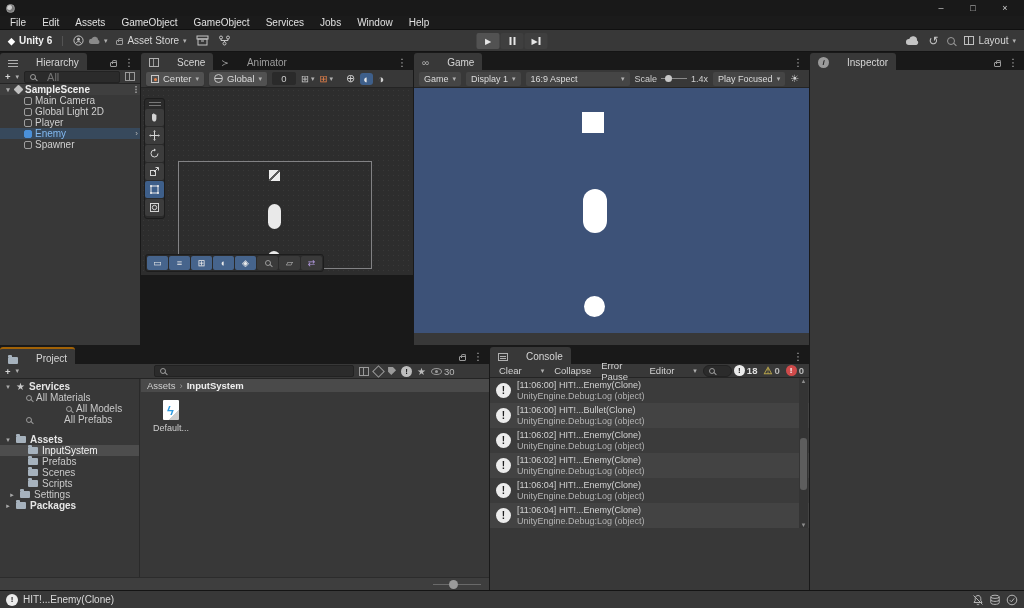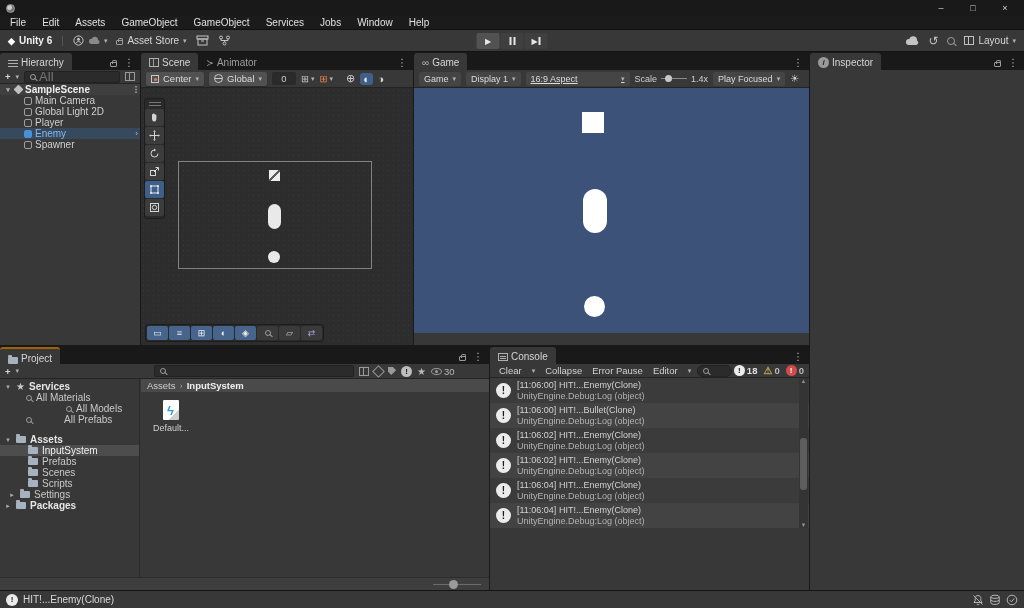--- a/index.html
+++ b/index.html
@@ -23,30 +23,30 @@
   .tb-btn { display:flex; align-items:center; gap:4px; color:#d6d6d6; font-size:10px; }
   .playgroup { position:absolute; left:50%; top:3px; transform:translateX(-50%); display:flex; gap:1px; }
   .pbtn { width:23px; height:16px; background:#3f3f3f; border-radius:2px; display:flex; align-items:center; justify-content:center; color:#e8e8e8; font-size:8px; }
   .pbtn.active { background:#525252; }
   .pausebars { display:flex; gap:2px; } .pausebars i { width:2px; height:8px; background:#e8e8e8; }
   .stepbar { width:2px; height:8px; background:#e8e8e8; margin-left:1px; }
 
   
   .panel { position:absolute; background:#383838; }
   .tabbar { height:18px; background:#191919; display:flex; align-items:flex-end; }
-  .tab { height:17px; background:#383838; border-radius:3px 3px 0 0; display:flex; align-items:center; gap:3px; padding:0 8px; font-size:10px; color:#d6d6d6; border-top:2px solid transparent; }
+  .tab { height:17px; background:#383838; border-radius:3px 3px 0 0; display:flex; align-items:center; gap:18px; padding:0 8px; font-size:10px; color:#d6d6d6; border-top:2px solid transparent; }
   .tab.inactive { background:transparent; color:#9d9d9d; }
   .tab.focused { border-top:2px solid #a16207;align-items:flex-end; }
   .tabbar-right { margin-left:auto; display:flex; align-items:center; gap:7px; padding:0 6px 2px 0; color:#9a9a9a; }
   .kebab { font-size:10px; color:#b9b9b9; }
   .ptoolbar { height:18px; background:#383838; border-bottom:1px solid #242424; display:flex; align-items:center; gap:5px; padding:0 5px; font-size:9.5px; }
   .dd { background:#515151; border-radius:2px; height:14px; display:flex; align-items:center; gap:4px; padding:0 5px; color:#dcdcdc; box-shadow:0 1px 1px rgba(0,0,0,.25); }
   .dd.flat { background:#454545; box-shadow:none; }
   .searchbox { background:#2b2b2b; border:1px solid #222; border-radius:8px; height:12px; display:flex; align-items:center; gap:3px; padding:0 5px; flex:1; }
-  .searchbox input { background:transparent; border:none; outline:none; color:#aaa; font-size:13px; width:100%; font-family:"Liberation Sans",sans-serif; }
+  .searchbox input { background:transparent; border:none; outline:none; color:#aaa; font-size:11px; width:100%; font-family:"Liberation Sans",sans-serif;margin-left:8px; }
 
   
   .mag { width:6px; height:6px; border:1px solid #9a9a9a; border-radius:50%; position:relative; flex:none; }
   .mag::after { content:""; position:absolute; width:4px; height:1px; background:#9a9a9a; transform:rotate(45deg); right:-3px; bottom:-1px; }
   .lockico { width:7px; height:5px; border:1px solid #9a9a9a; border-radius:1px; position:relative; margin-top:3px; flex:none; }
   .lockico::before { content:""; position:absolute; top:-3px; left:1px; width:3px; height:3px; border:1px solid #9a9a9a; border-bottom:none; border-radius:2px 2px 0 0; }
   .folderico { width:10px; height:7px; background:#a6b2bd; border-radius:1px; position:relative; flex:none; }
   .folderico::before { content:""; position:absolute; top:-2px; left:0; width:4px; height:2px; background:#a6b2bd; border-radius:1px 1px 0 0; }
   .cubeico { width:8px; height:8px; border:1px solid #9f9f9f; border-radius:2px; flex:none; }
   .cubeico.blue { border-color:#4a90d9; background:#4a90d9; }
@@ -109,21 +109,21 @@
   
   .prow { height:11px; display:flex; align-items:center; gap:4px; font-size:10px; color:#c9c9c9; }
   .prow .arrow { font-size:7px; color:#aaa; width:8px; text-align:center; flex:none; }
   .prow.selected { background:#4d4d4d; color:#f2f2f2; }
   .breadcrumb { height:13px; background:#4a4a4a; display:flex; align-items:center; gap:4px; padding:0 6px; font-size:9.5px; }
   .projbottom { position:absolute; left:0; right:0; bottom:0; height:13px; background:#3e3e3e; border-top:1px solid #2c2c2c; display:flex; align-items:center; justify-content:flex-end; padding-right:6px; }
   .zoomtrack { width:48px; height:1px; background:#6a6a6a; position:relative; margin-right:2px; }
   .zoomthumb { position:absolute; left:16px; top:-4px; width:9px; height:9px; border-radius:50%; background:#9a9a9a; }
 
   
-  .ctool-btn { color:#d2d2d2; font-size:9.5px; padding:0 4px; display:flex; align-items:center; gap:10px; }
+  .ctool-btn { color:#d2d2d2; font-size:9.5px; padding:0 4px; display:flex; align-items:center; gap:19px; }
   .centry { height:25px; display:flex; align-items:center; gap:6px; padding:0 6px; }
   .centry:nth-child(odd) { background:#3b3b3b; }
   .centry:nth-child(even) { background:#434343; }
   .ctext .l1 { font-size:9px; color:#d2d2d2; line-height:11px; }
   .ctext .l2 { font-size:9px; color:#b2b2b2; line-height:11px; }
   .cscroll { position:absolute; right:1px; top:32px; width:9px; height:150px; background:#343434; display:flex; flex-direction:column; align-items:center; font-size:6px; color:#8d8d8d; }
   .cthumb { position:absolute; top:60px; width:7px; height:52px; background:#5d5d5d; border-radius:3px; }
   .counts { display:flex; align-items:center; gap:6px; margin-left:auto; font-size:9.5px; color:#e0e0e0; font-weight:bold; }
 
   
@@ -262,21 +262,21 @@
       <span class="spring"></span>
       <span style="color:#b9b9b9;font-size:8px;margin-right:2px;">›</span>
     </div>
     <div class="hrow">
       <span class="cubeico"></span>
       <span>Spawner</span>
     </div>
   </div>
 </div>
 
-<div class="panel" style="left:141px; top:52px; width:272px; height:293px;">
+<div class="panel" style="left:141px; top:52px; width:272px; height:223px;">
   <div class="tabbar">
     <div class="tab">
       <span class="paneico" style="border-color:#b0b0b0;"></span>
       <span>Scene</span>
     </div>
     <div class="tab inactive">
       <span style="font-size:9px;color:#9d9d9d;">≻</span>
       <span>Animator</span>
     </div>
     <div class="tabbar-right">
@@ -380,21 +380,21 @@
   </div>
   <div class="ptoolbar" style="font-size:9px;">
     <span class="dd flat">
       <span>Game</span>
       <span class="dd-caret">▾</span>
     </span>
     <span class="dd flat">
       <span>Display 1</span>
       <span class="dd-caret">▾</span>
     </span>
-    <span class="dd flat" style="min-width:104px;justify-content:space-between;text-decoration:underline;">
+    <span class="dd flat" style="min-width:104px;justify-content:space-between;">
       <span>16:9 Aspect</span>
       <span class="dd-caret">▾</span>
     </span>
     <span style="display:flex;align-items:center;gap:4px;color:#cfcfcf;">
       <span>Scale</span>
       <span class="scaletrack">
           <span class="scalethumb"></span>
         </span>
       <span>1.4x</span>
     </span>

